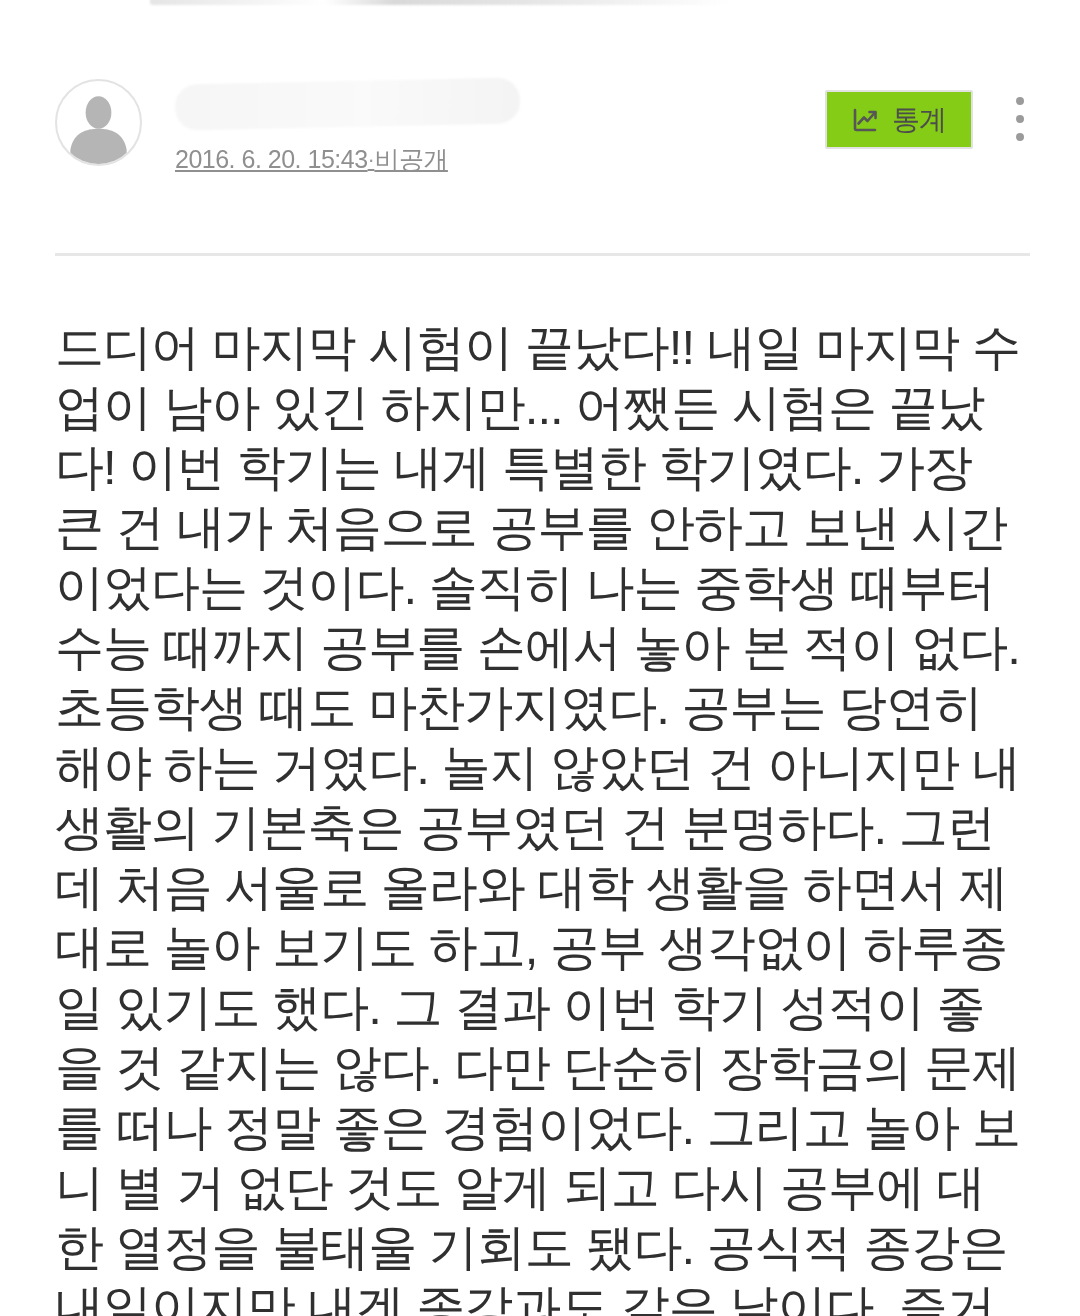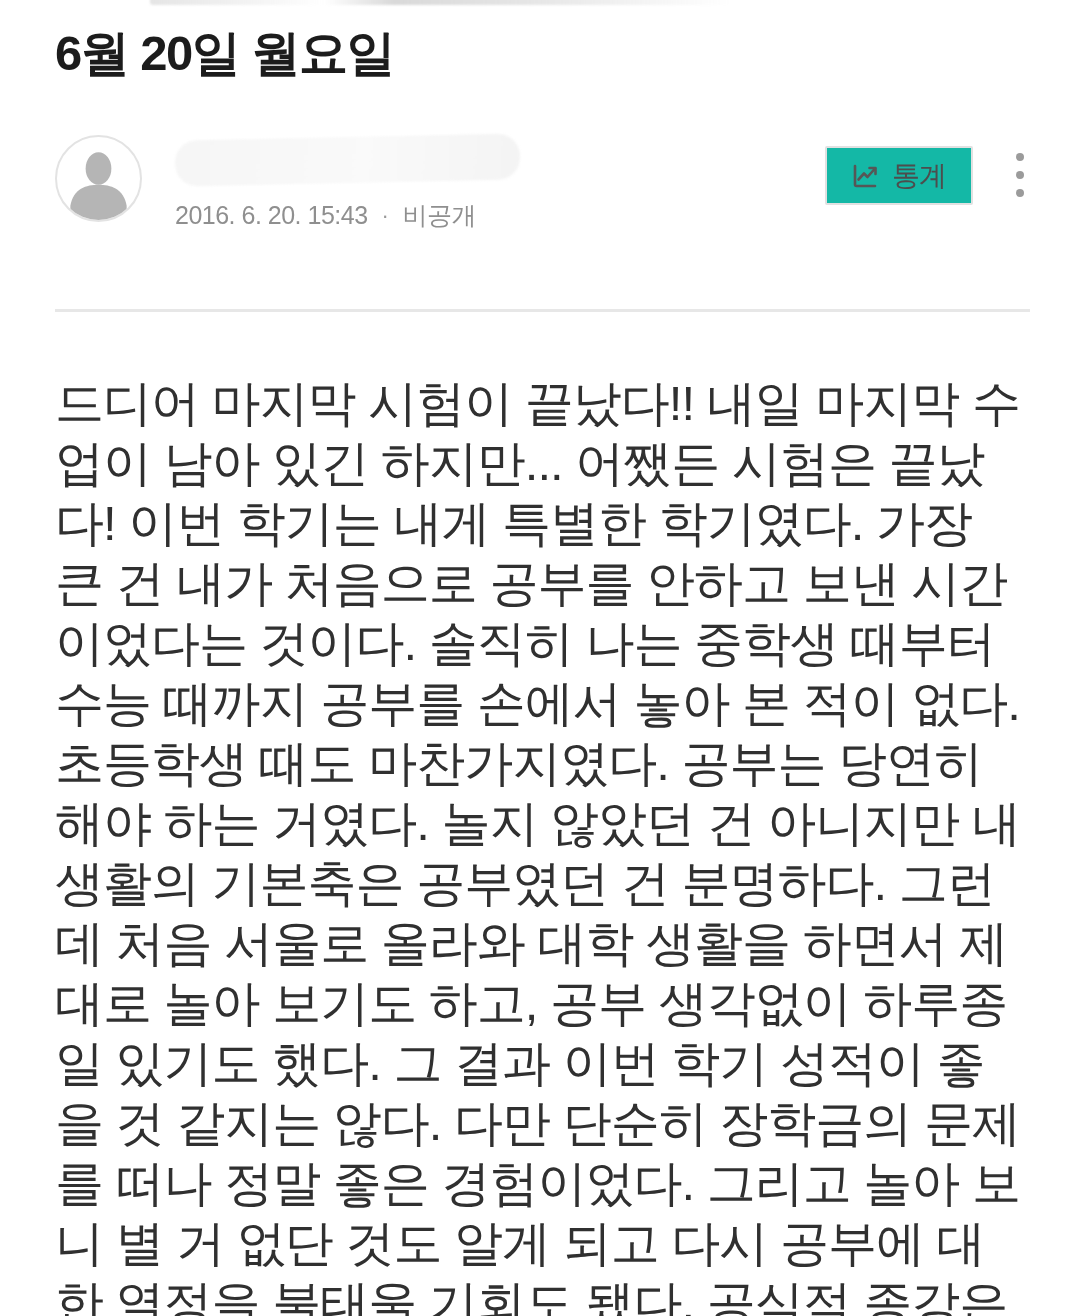--- a/index.html
+++ b/index.html
@@ -61,38 +61,38 @@
     filter: blur(1px);
     transform: rotate(-1.2deg);
   }
   .date-line {
     margin-top: 16px;
     font-size: 25px;
     color: #8f8f8f;
     letter-spacing: -0.5px;
     display: flex;
     align-items: center;
-    gap: 14px;
     white-space: nowrap;
+    text-decoration: underline;
   }
   .date-line .dot-sep { font-size: 22px; color: #9a9a9a; }
 
   .meta-actions {
     display: flex;
     align-items: flex-start;
     flex: 0 0 auto;
   }
   .stats-btn {
     margin-top: 11px;
     height: 59px;
     padding: 0 25px 0 22px;
     display: inline-flex;
     align-items: center;
     gap: 11px;
-    background: #14b8a6;
+    background: #84cc16;
     border: 2px solid #e1e1e1;
     border-radius: 2px;
     font-family: inherit;
     font-size: 28px;
     color: #4d4d4d;
     letter-spacing: -1px;
     cursor: pointer;
   }
   .stats-btn svg { width: 32px; height: 32px; display: block; }
 
@@ -131,21 +131,20 @@
   }
 </style>
 </head>
 <body>
 
 <div class="page">
   <div class="top-remnant"></div>
 
   <div class="content">
 
-    <h1 class="post-title">6월 20일 월요일</h1>
 
     <div class="meta-row">
 
       <div class="avatar">
         <span>
           <svg viewBox="0 0 87 87" xmlns="http://www.w3.org/2000/svg">
             <ellipse cx="43.5" cy="33" rx="13.5" ry="17" fill="#b5b5b5"></ellipse>
             <path d="M14 72 C17 54 31 50 43.5 50 C56 50 70 54 73 72 L73 87 L14 87 Z" fill="#b5b5b5"></path>
           </svg>
         </span>

